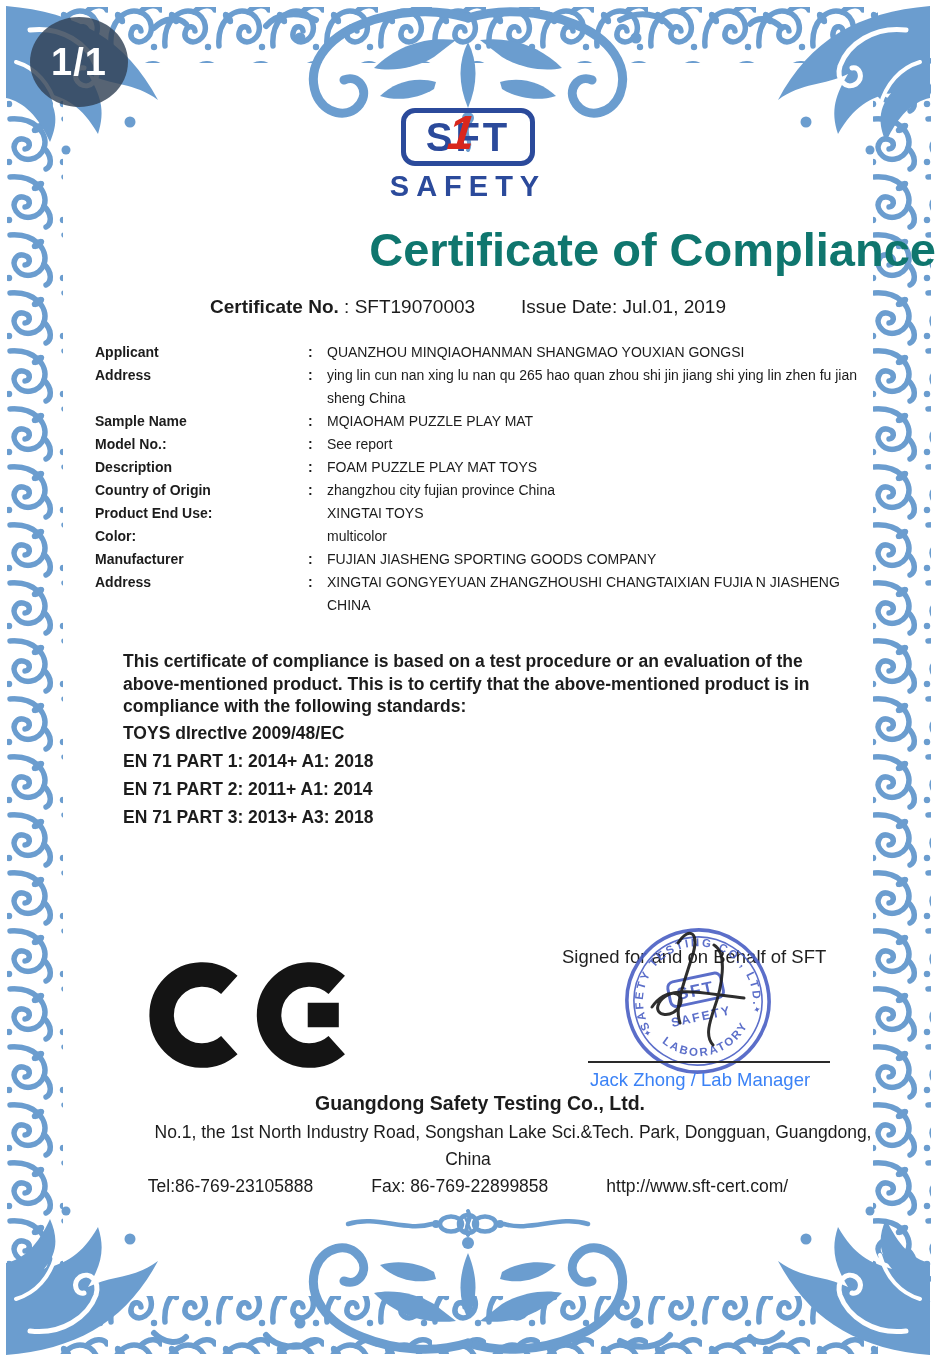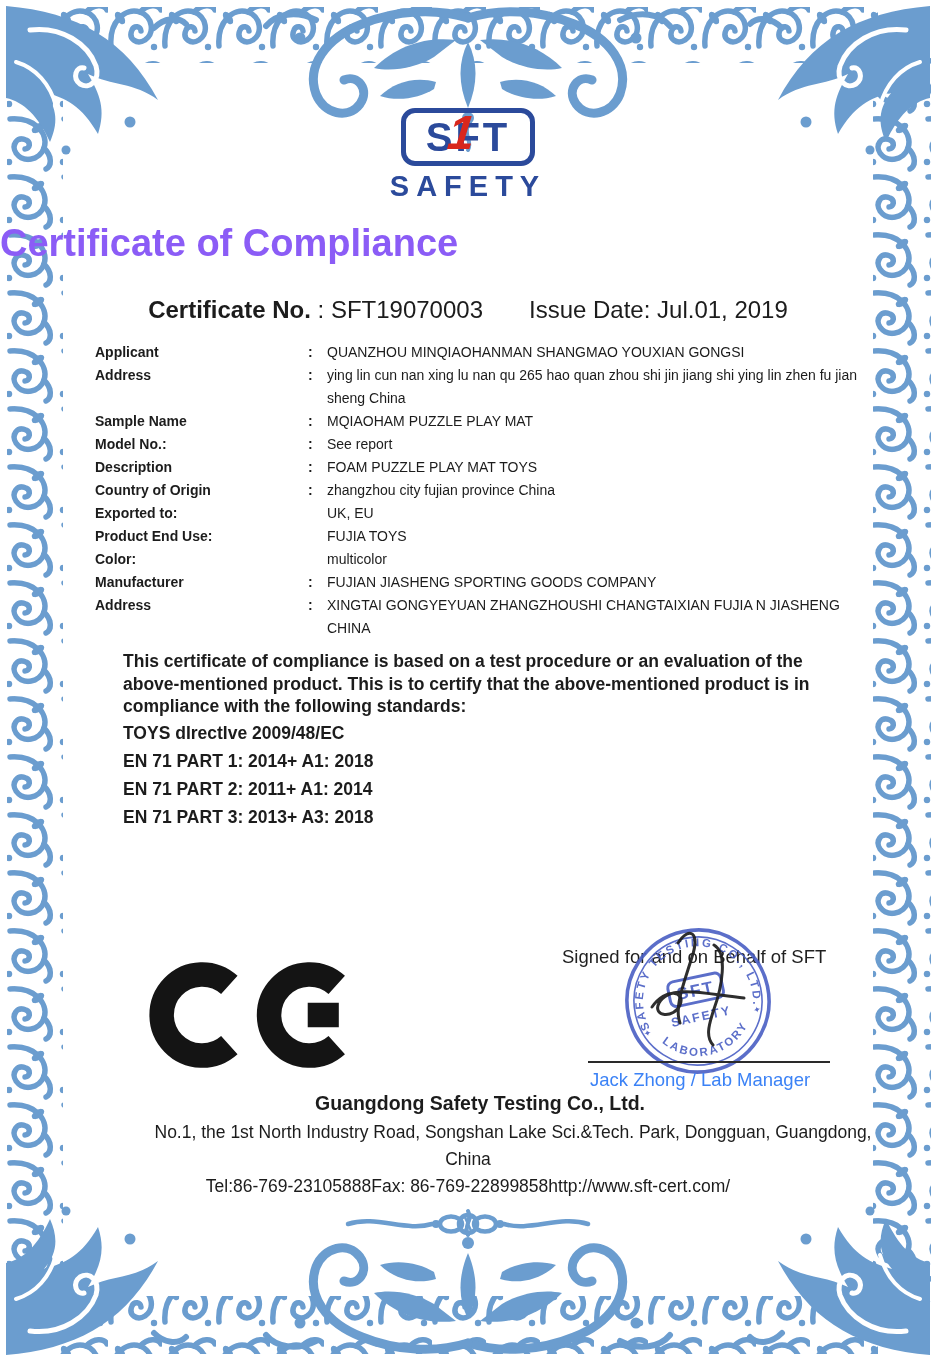--- a/index.html
+++ b/index.html
@@ -27,25 +27,25 @@
     font-weight:bold;font-size:40px;color:#2b4a9b;letter-spacing:3px;line-height:1;
   }
   .logo-letter{position:relative;z-index:1;}
   .logo-one{
     position:absolute;left:42px;top:-4px;z-index:2;color:#d9261c;
     font-size:48px;font-weight:bold;font-style:italic;transform:skewX(-6deg);
   }
   .logo-sub{margin-top:4px;color:#2b4a9b;font-weight:bold;font-size:29px;letter-spacing:7px;}
   
   .title{
-    position:absolute;left:0;top:222px;width:936px;margin:0;text-align:left;
-    font-size:38px;font-weight:bold;color:#8b5cf6;letter-spacing:0px;
+    position:absolute;left:0;top:222px;width:936px;margin:0;text-align:right;
+    font-size:47px;font-weight:bold;color:#0f766e;letter-spacing:0px;
   }
   .certline{
-    position:absolute;left:0;top:296px;width:936px;text-align:center;font-size:24px;
+    position:absolute;left:0;top:296px;width:936px;text-align:center;font-size:19px;
   }
   .certline .b{font-weight:bold;}
   .certline .gap{display:inline-block;width:46px;}
   
   .fields{position:absolute;left:95px;top:341px;width:765px;}
   .frow{display:flex;line-height:23px;font-size:14px;}
   .flabel{width:213px;font-weight:bold;flex:none;}
   .fsep{width:19px;flex:none;font-weight:bold;}
   .fvalue{flex:1;}
   
@@ -57,21 +57,21 @@
   
   .ce-svg{position:absolute;left:140px;top:948px;}
   .signed-for{position:absolute;left:562px;top:946px;font-size:18.5px;color:#1f1f1f;}
   .stamp-svg{position:absolute;left:606px;top:909px;}
   .sig-line{position:absolute;left:588px;top:1061px;width:242px;border-top:2px solid #2a2a2a;}
   .signer{position:absolute;left:590px;top:1069px;font-size:18.5px;color:#3b82f6;}
   
   .footer-company{position:absolute;left:12px;top:1092px;width:936px;text-align:center;font-size:19.5px;font-weight:bold;}
   .footer-addr1{position:absolute;left:17px;top:1122px;width:936px;text-align:center;font-size:17.5px;margin-left:28px;}
   .footer-addr2{position:absolute;left:0;top:1149px;width:936px;text-align:center;font-size:17.5px;}
-  .footer-contact{position:absolute;left:0;top:1176px;width:936px;display:flex;justify-content:center;font-size:17.5px;}
+  .footer-contact{position:absolute;left:0;top:1176px;width:936px;display:flex;justify-content:center;gap:58px;font-size:17.5px;}
 </style>
 </head>
 <body>
 
 <div class="page">
 
   <svg class="border-deco" viewBox="0 0 936 1361" xmlns="http://www.w3.org/2000/svg" aria-hidden="true">
     <defs>
       <pattern id="vineH" width="54" height="58" patternUnits="userSpaceOnUse">
         <g fill="none" stroke="#6b9dcf" stroke-width="5.5" stroke-linecap="round">
@@ -136,20 +136,23 @@
     <use href="#corner" transform="translate(932,4) scale(-1,1)"></use>
     <use href="#corner" transform="translate(4,1357) scale(1,-1)"></use>
     <use href="#corner" transform="translate(932,1357) scale(-1,-1)"></use>
 
     <use href="#crest" transform="translate(468,10)"></use>
     <use href="#crest" transform="translate(468,1351) scale(1,-1)"></use>
 
     <use href="#divider" transform="translate(468,1224)"></use>
   </svg>
 
+  <div class="page-badge">
+    <span>1/1</span>
+  </div>
 
   <div class="logo">
     <div class="logo-box">
       <span class="logo-letter">S</span>
       <span class="logo-letter">F</span>
       <span class="logo-letter">T</span>
       <span class="logo-one">1</span>
     </div>
     <div class="logo-sub">SAFETY</div>
   </div>
@@ -185,28 +188,23 @@
       <div class="flabel">Description</div>
         <div class="fsep">:</div>
         <div class="fvalue">FOAM PUZZLE PLAY MAT TOYS</div>
     </div>
     <div class="frow">
       <div class="flabel">Country of Origin</div>
         <div class="fsep">:</div>
         <div class="fvalue">zhangzhou city fujian province China</div>
     </div>
     <div class="frow">
-      <div class="flabel">Exported to:</div>
-        <div class="fsep"></div>
-        <div class="fvalue">UK, EU</div>
-    </div>
-    <div class="frow">
       <div class="flabel">Product End Use:</div>
         <div class="fsep"></div>
-        <div class="fvalue">FUJIA TOYS</div>
+        <div class="fvalue">XINGTAI TOYS</div>
     </div>
     <div class="frow">
       <div class="flabel">Color:</div>
         <div class="fsep"></div>
         <div class="fvalue">multicolor</div>
     </div>
     <div class="frow">
       <div class="flabel">Manufacturer</div>
         <div class="fsep">:</div>
         <div class="fvalue">FUJIAN JIASHENG SPORTING GOODS COMPANY</div>

